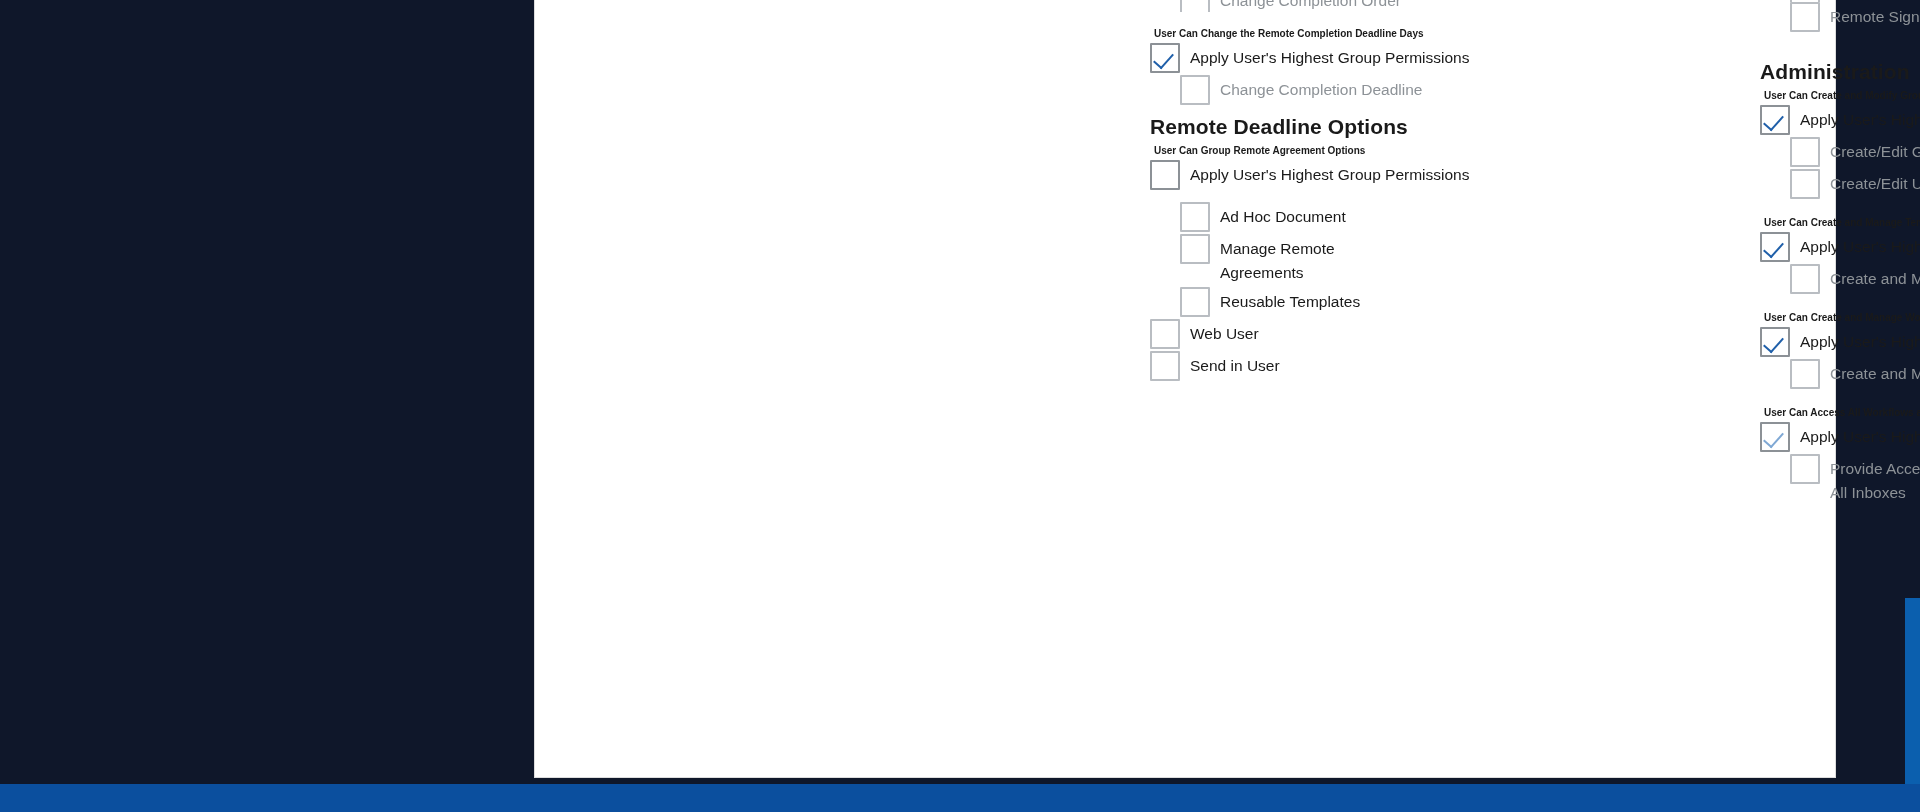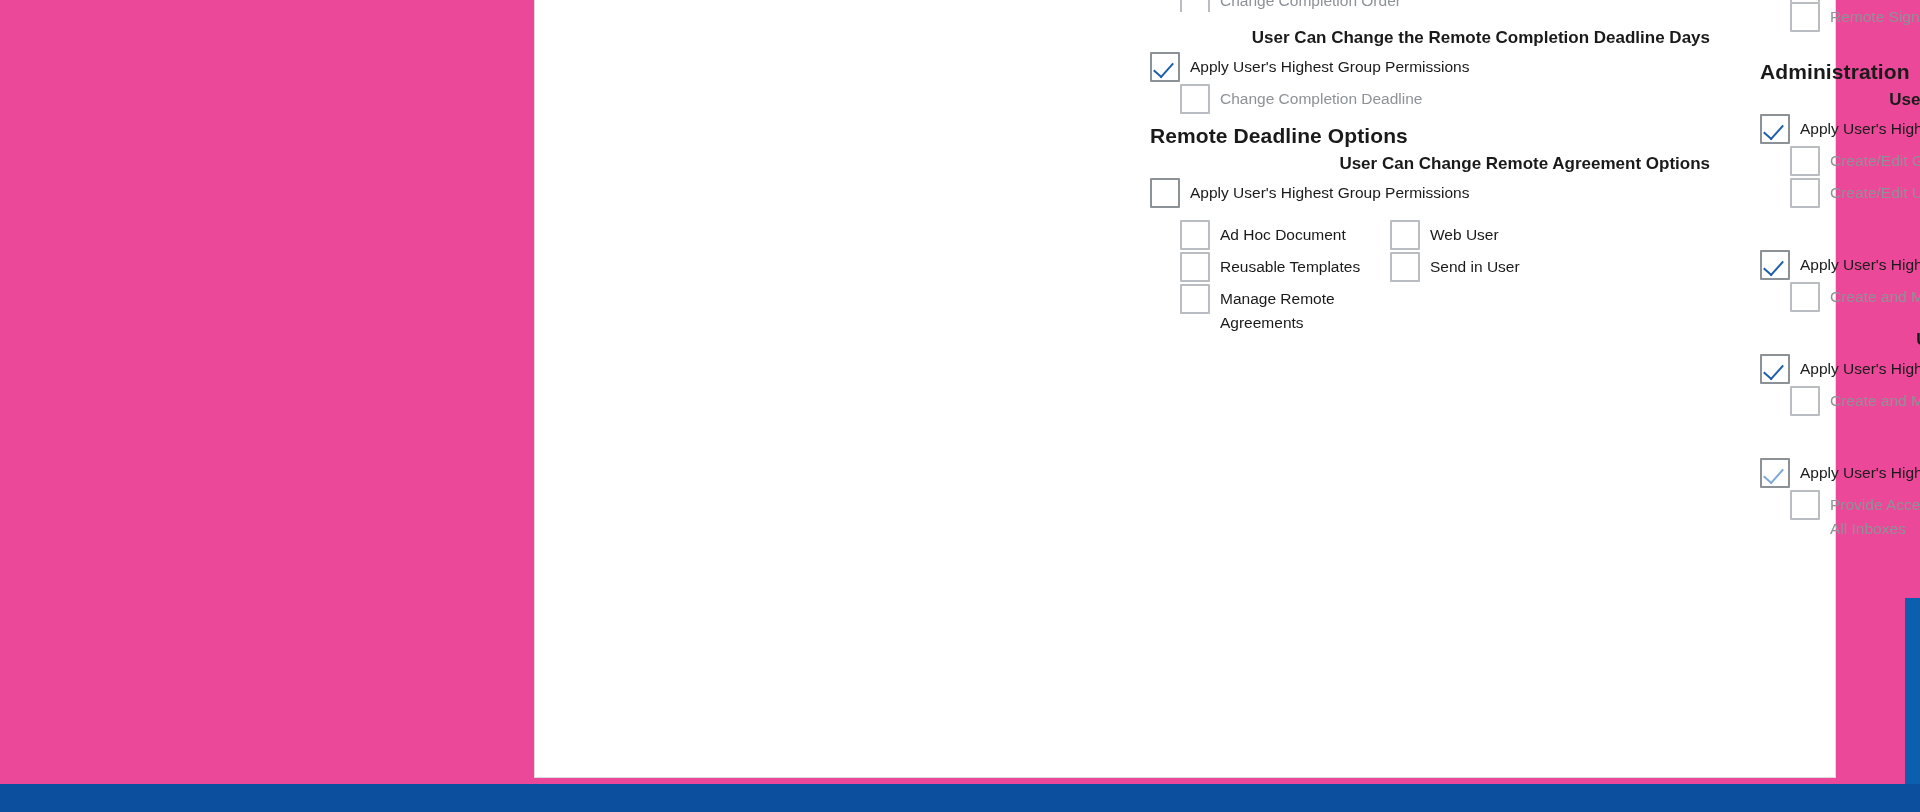--- a/index.html
+++ b/index.html
@@ -9,21 +9,21 @@
     width: 1920px;
     height: 812px;
     overflow: hidden;
     font-family: "Liberation Sans", sans-serif;
   }
 
   #page {
     position: relative;
     width: 1920px;
     height: 812px;
-    background: #ec4899;
+    background: #0f172a;
   }
 
   
   .card {
     position: absolute;
     left: 534px;
     top: 0px;
     width: 1302px;
     height: 778px;
     background: #ffffff;
@@ -68,25 +68,24 @@
 
   .section-title {
     font-size: 21px;
     font-weight: bold;
     color: #1a1a1a;
     margin: 0 0 6px 0;
     letter-spacing: 0.1px;
   }
 
   .group-title {
-    font-size: 17px;
+    font-size: 10px;
     font-weight: bold;
     color: #1a1a1a;
     margin: 0 0 4px 4px;
-    text-align: right;
   }
 
   .row {
     display: flex;
     align-items: flex-start;
     margin: 0 0 2px 0;
   }
 
   .cb {
     width: 30px;
@@ -137,20 +136,21 @@
     line-height: 24px;
     padding-top: 3px;
     max-width: 200px;
   }
 
   .indent1 { margin-left: 30px; }
 
   .sub-grid {
     display: flex;
     margin-top: 12px;
+    flex-direction: column;
   }
   .sub-col {
     display: flex;
     flex-direction: column;
   }
   .sub-col.c1 { margin-left: 30px; width: 210px; }
   .sub-col.c2 { width: 210px; }
 
   .gap-s { height: 8px; }
   .gap-m { height: 16px; }
@@ -187,43 +187,43 @@
 
       <div class="row indent1">
         <div class="cb"></div>
         <div class="lbl dim">Change Completion Deadline</div>
       </div>
 
       <div class="gap-s"></div>
 
       <div class="section-title">Remote Deadline Options</div>
 
-      <div class="group-title">User Can Change Remote Agreement Options</div>
+      <div class="group-title">User Can Group Remote Agreement Options</div>
 
       <div class="row">
         <div class="cb strong"></div>
         <div class="lbl">Apply User's Highest Group Permissions</div>
       </div>
 
       <div class="sub-grid">
         <div class="sub-col c1">
 
           <div class="row">
             <div class="cb"></div>
             <div class="lbl">Ad Hoc Document</div>
           </div>
 
           <div class="row">
             <div class="cb"></div>
+            <div class="lbl wrap">Manage Remote Agreements</div>
+          </div>
+
+          <div class="row">
+            <div class="cb"></div>
             <div class="lbl wrap">Reusable Templates</div>
-          </div>
-
-          <div class="row">
-            <div class="cb"></div>
-            <div class="lbl wrap">Manage Remote Agreements</div>
           </div>
 
         </div>
         <div class="sub-col c2">
 
           <div class="row">
             <div class="cb"></div>
             <div class="lbl">Web User</div>
           </div>
 

